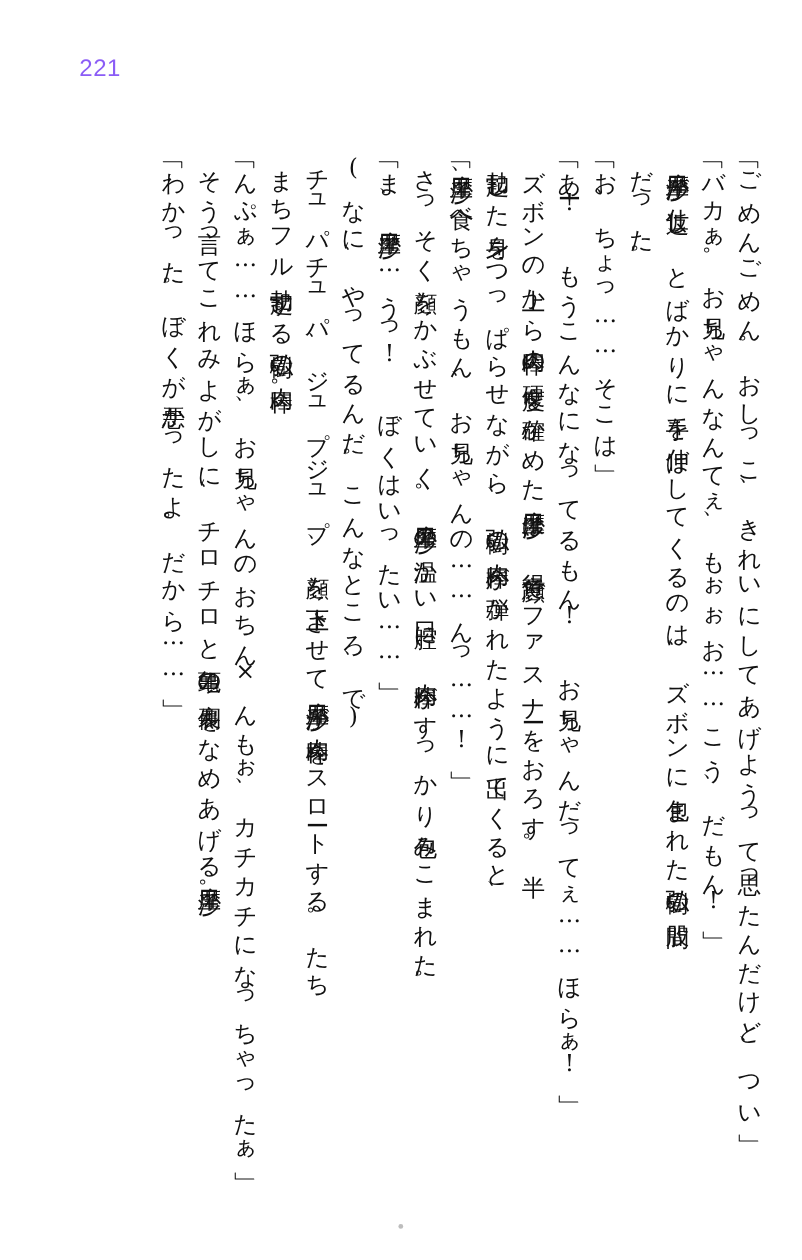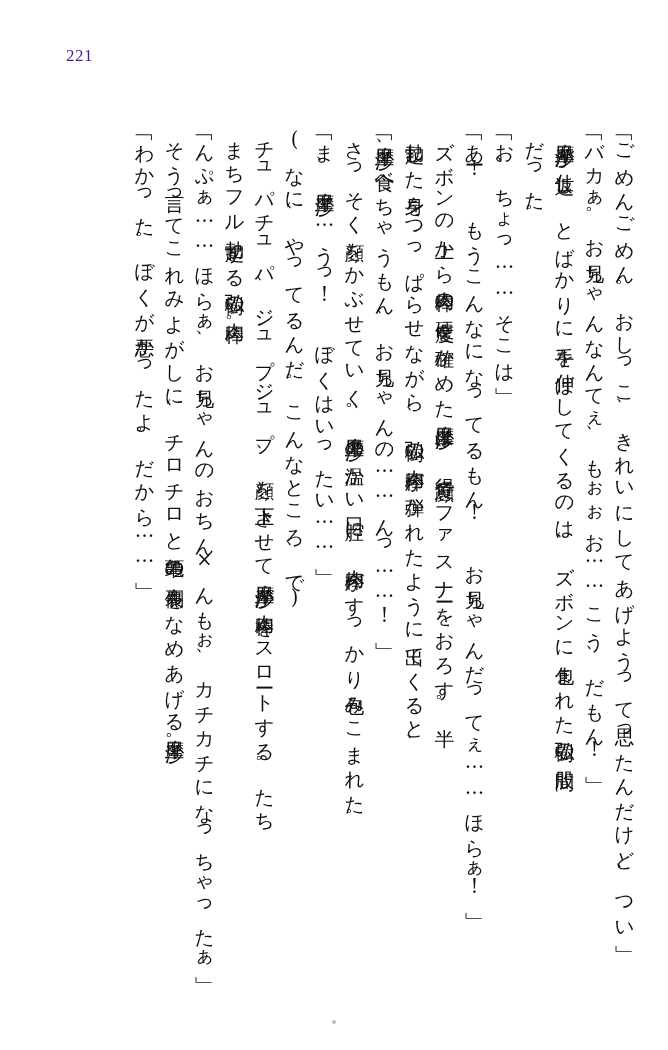--- a/index.html
+++ b/index.html
@@ -17,24 +17,24 @@
   .page {
     position: relative;
     width: 668px;
     height: 1050px;
     background: #ffffff;
   }
   .page-number {
     position: absolute;
     top: 46px;
     left: 66px;
-    font-size: 17px;
-    font-family: Liberation Serif, serif;
+    font-size: 20px;
+    font-family: Liberation Sans, sans-serif;
     letter-spacing: 0.5px;
-    color: #4c1d95;
+    color: #8b5cf6;
   }
   .text-block {
     position: absolute;
     top: 108px;
     left: 34px;
     width: 600px;
     height: 890px;
     display: flex;
     flex-direction: row-reverse;
     justify-content: flex-start;

